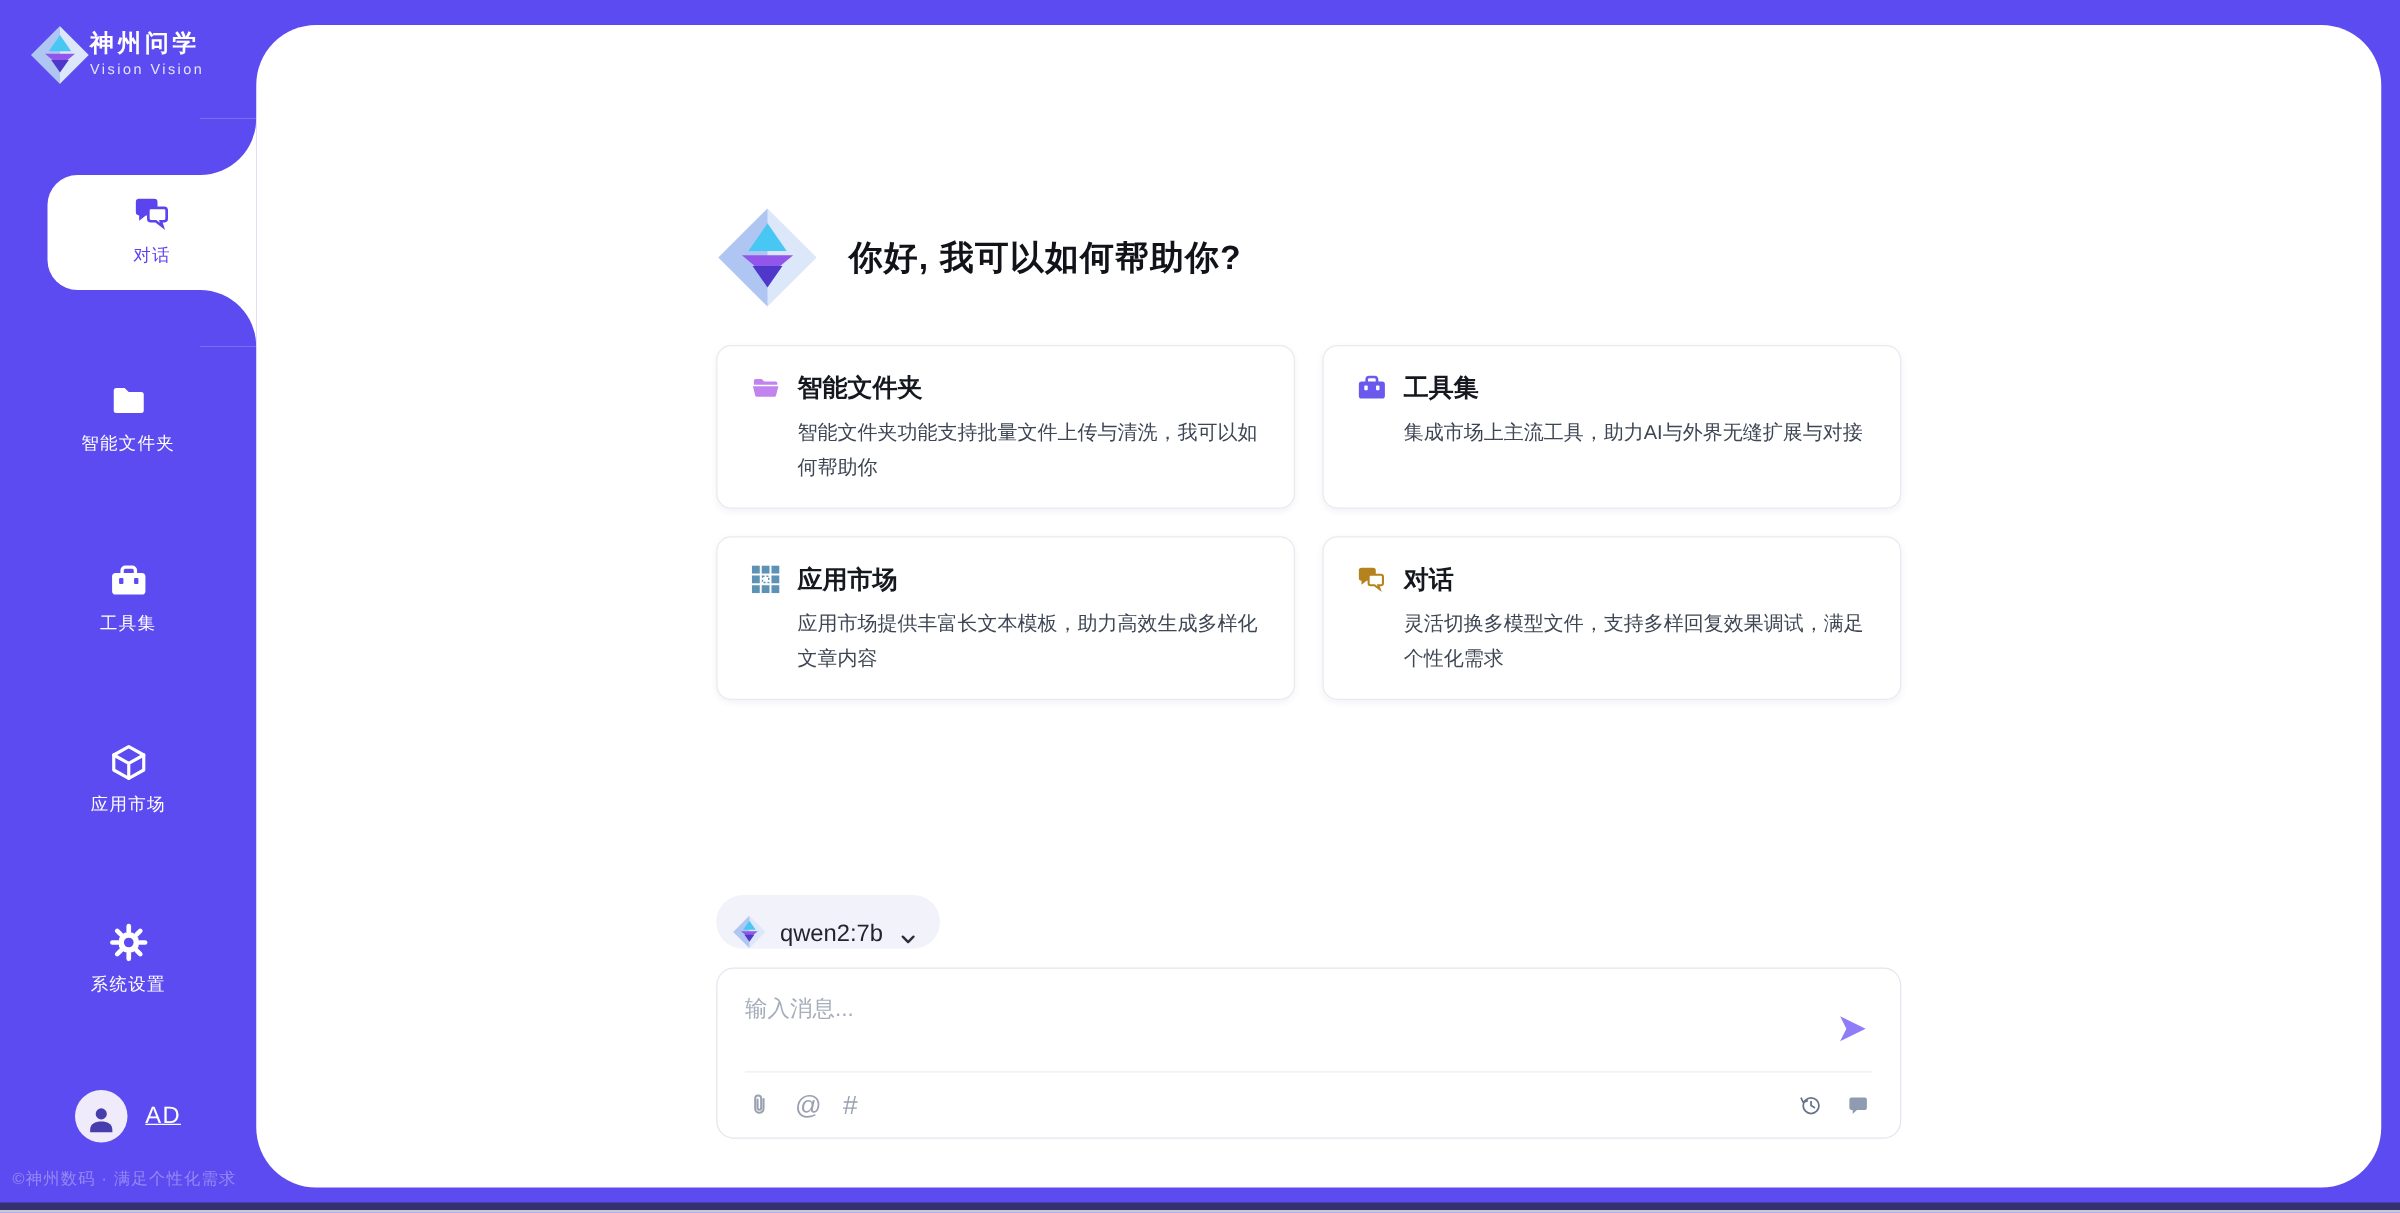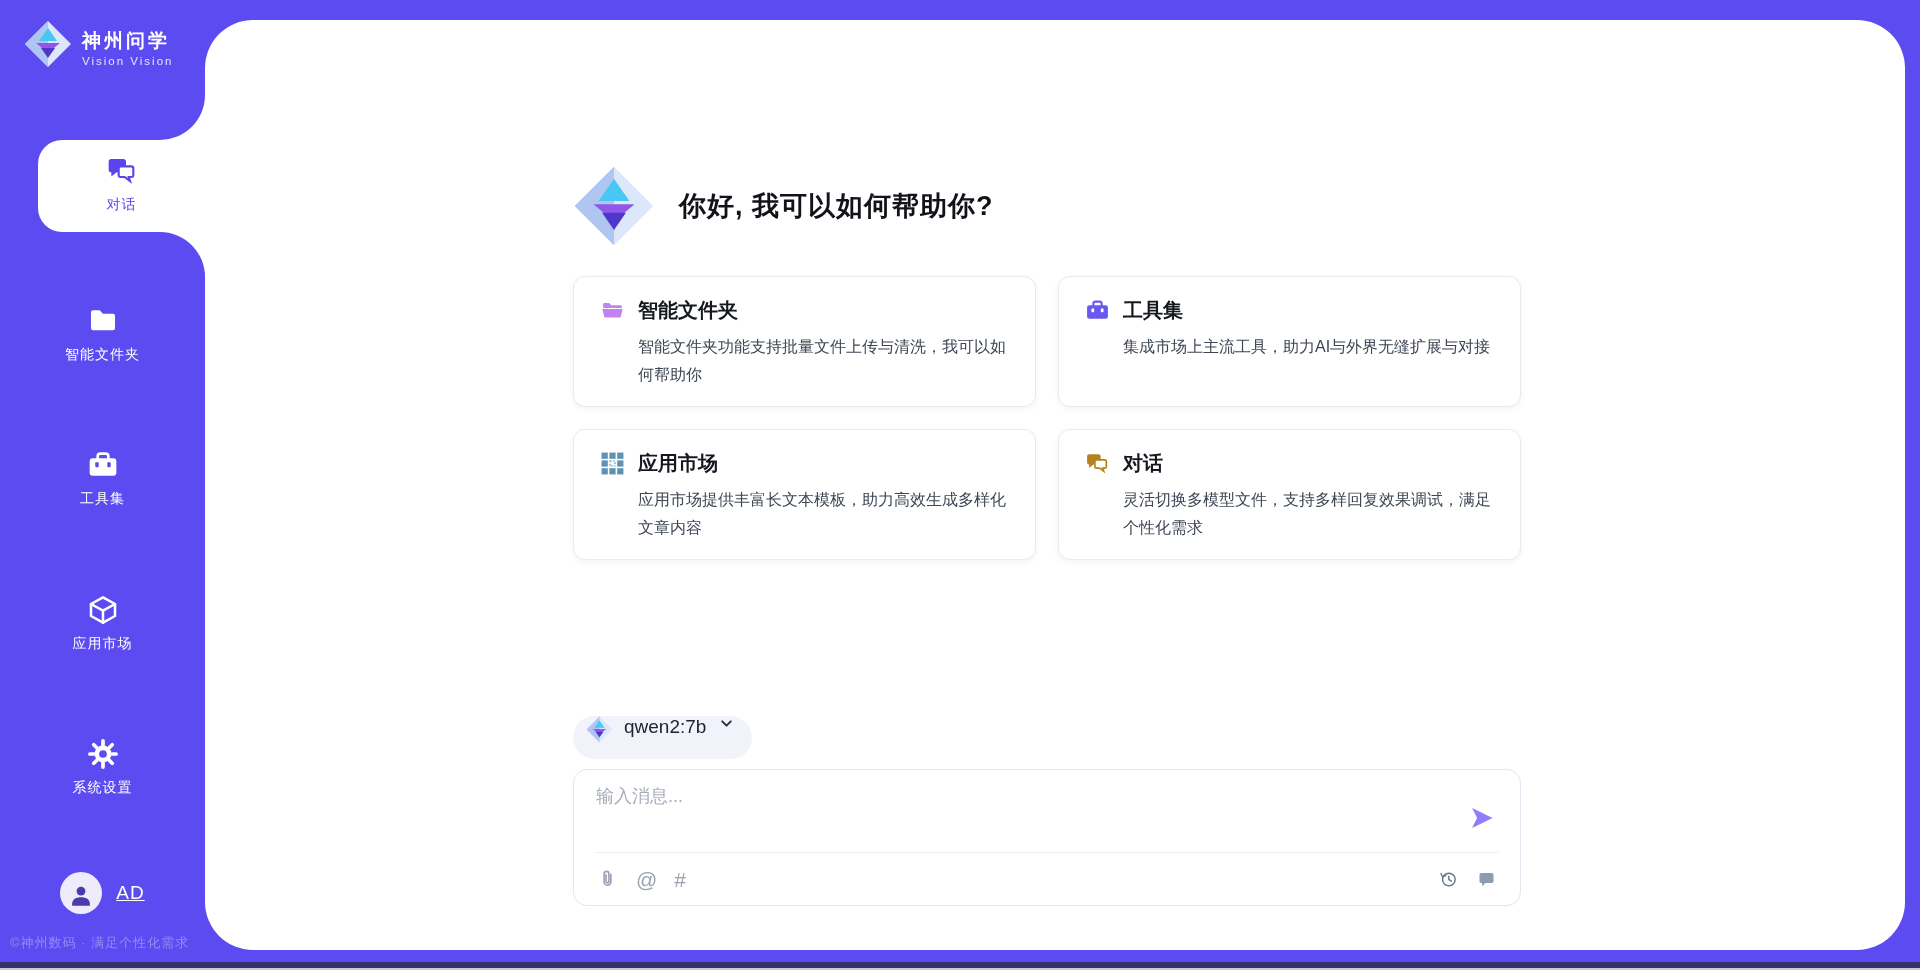--- a/index.html
+++ b/index.html
@@ -10,21 +10,21 @@
   }
   
   .main-panel{
     position:absolute;left:205px;top:20px;right:15px;bottom:20px;
     background:#ffffff;border-radius:48px;
   }
   .bottom-strip{position:absolute;left:0;right:0;bottom:2px;height:6px;background:#35316F;}
   .bottom-edge{position:absolute;left:0;right:0;bottom:0;height:2px;background:#C9C9D4;}
 
   
-  .brand{position:absolute;top:20px;left:24px;display:flex;align-items:flex-end;gap:10px;width:180px;}
+  .brand{position:absolute;top:20px;left:24px;display:flex;align-items:center;width:180px;}
   .brand .diamond{width:48px;height:48px;}
   .brand-text{display:flex;flex-direction:column;line-height:1.15;}
   .brand-name{color:#fff;font-size:19px;font-weight:bold;letter-spacing:3px;}
   .brand-sub{color:#E6E4FD;font-size:11.5px;letter-spacing:2px;margin-top:3px;}
 
   .nav-item{
     position:absolute;left:0;width:205px;height:92px;box-sizing:border-box;
     display:flex;flex-direction:column;align-items:center;padding-top:15px;gap:9px;
     color:#ffffff;cursor:pointer;
   }
@@ -63,33 +63,33 @@
   .card-desc{margin:9px 0 0 38px;font-size:16px;line-height:1.72;color:#3E4654;}
 
   .ic-folder-open{color:#C184EE;}
   .ic-toolbox-card{color:#6A59ED;}
   .ic-grid{color:#5E92B4;}
   .ic-chat-card{color:#B5831D;}
 
   
   .composer{position:absolute;top:696px;left:0;width:948px;}
   .model-pill{
-    display:inline-flex;align-items:flex-start;gap:11px;height:43px;padding:0 18px 0 13px;
+    display:inline-flex;align-items:flex-end;gap:11px;height:43px;padding:0 18px 0 13px;
     background:#F2F3FA;border-radius:22px;cursor:pointer;
   }
   .model-pill .diamond{width:27px;height:27px;}
   .model-name{font-size:19px;color:#20252F;}
   .model-pill .chev{width:15px;height:15px;margin-left:2px;}
 
   .input-box{
     margin-top:10px;height:137px;box-sizing:border-box;background:#fff;
     border:1px solid #E3E6EE;border-radius:14px;
     padding:14px 22px 10px;display:flex;flex-direction:column;
   }
-  .input-row{flex:1;display:flex;gap:14px;}
+  .input-row{flex:1;display:flex;align-items:center;gap:14px;}
   .msg-input{
     flex:1;border:none;outline:none;resize:none;height:56px;
     font-family:"Liberation Sans","DejaVu Sans",sans-serif;
     font-size:18px;color:#333a46;background:transparent;padding:0;
   }
   .msg-input::placeholder{color:#A6ADBB;}
   .send-btn{width:30px;height:30px;border:none;background:transparent;padding:0;cursor:pointer;align-self:center;}
   .send-btn svg{width:28px;height:28px;display:block;}
   .input-divider{border:none;border-top:1px solid #ECEEF3;margin:0;}
   .input-toolbar{display:flex;align-items:center;gap:17px;padding-top:11px;height:42px;box-sizing:border-box;}

